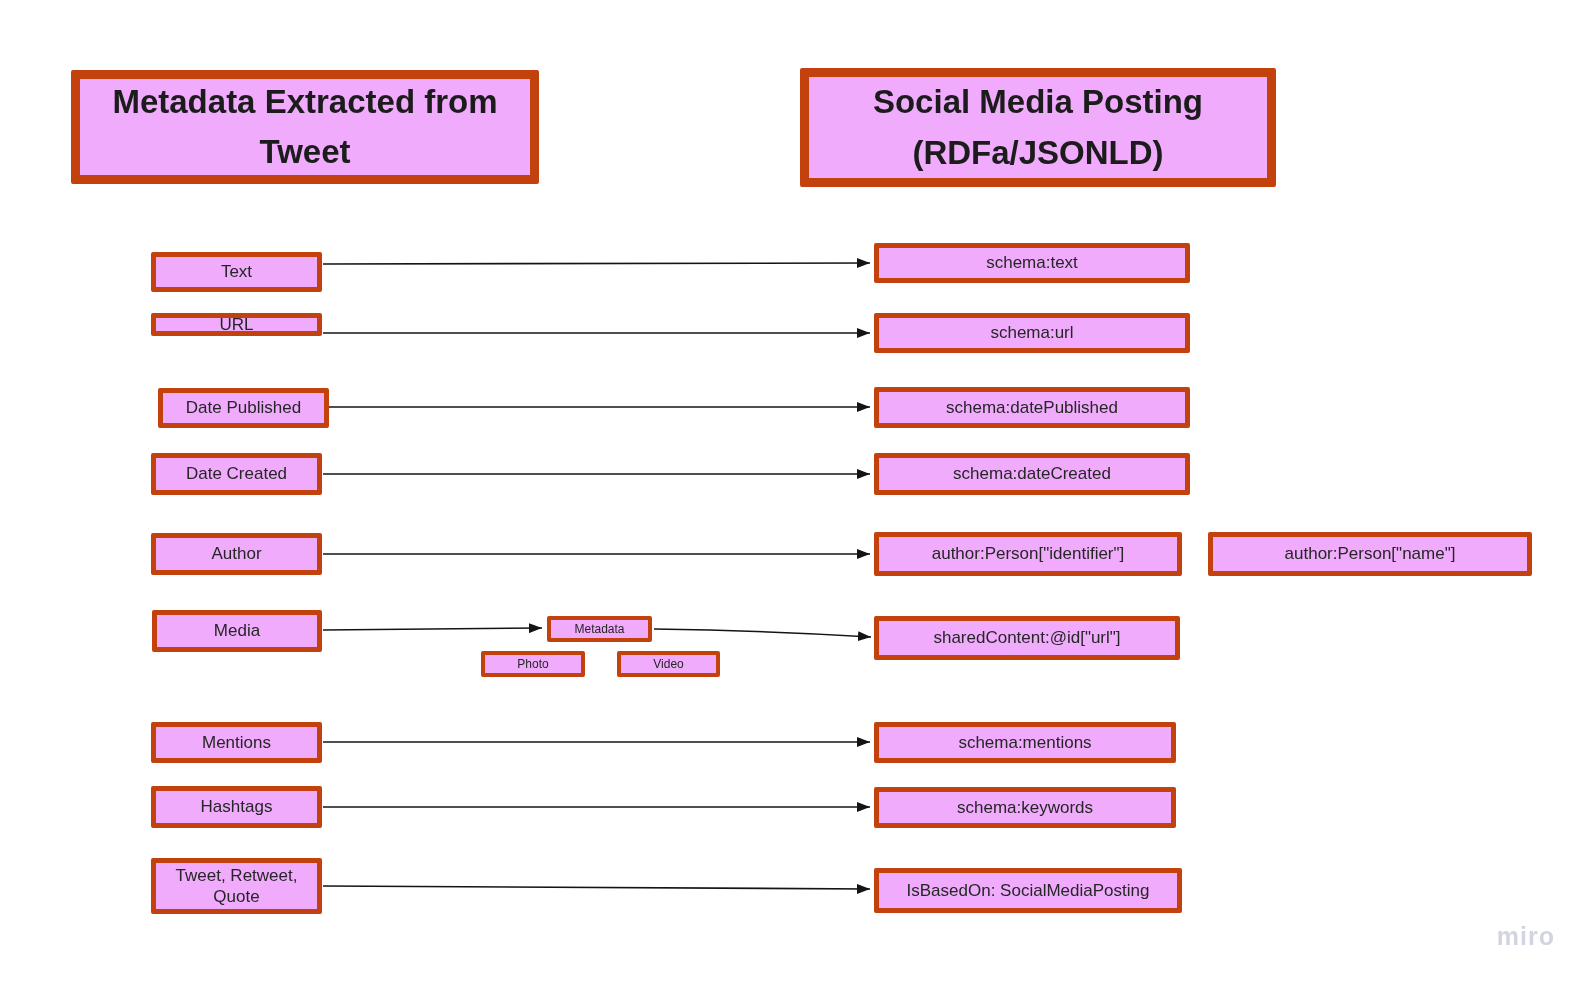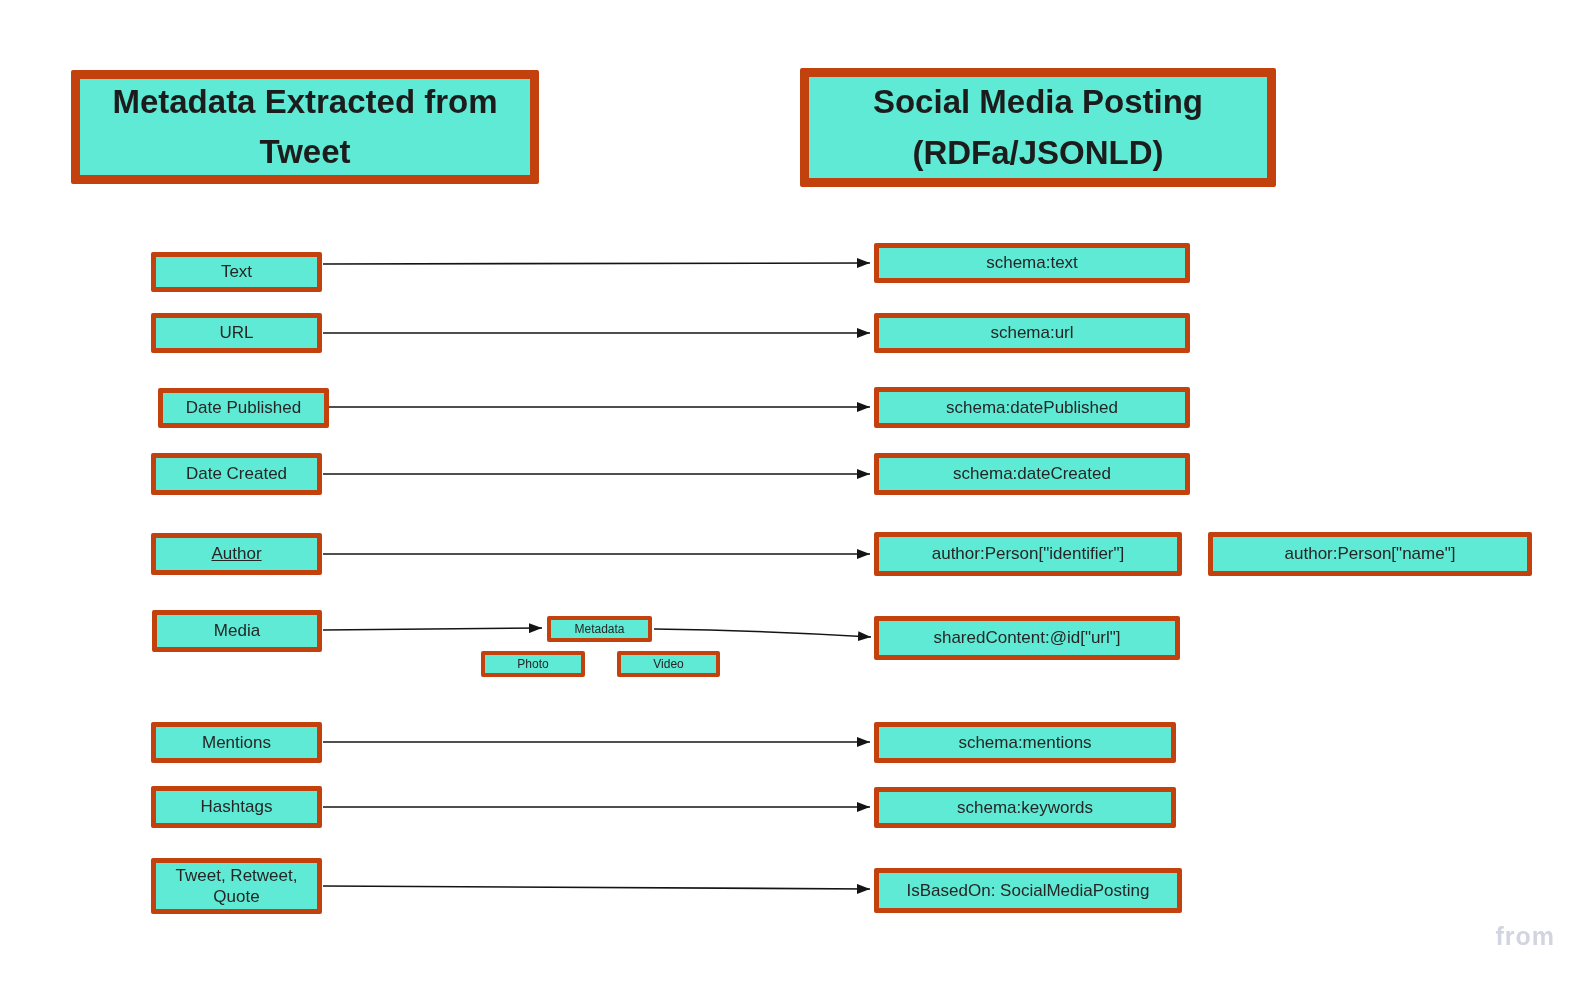--- a/index.html
+++ b/index.html
@@ -7,21 +7,21 @@
     position:relative;
     width:1591px;height:981px;
     background:#ffffff;
     font-family:"Liberation Sans", sans-serif;
     overflow:hidden;
   }
   .edges{position:absolute;left:0;top:0;width:1591px;height:981px;}
   .edge{stroke:#141414;stroke-width:1.6;fill:none;}
   .node{
     position:absolute;box-sizing:border-box;
-    background:#5eead4;
+    background:#f0abfc;
     border:5px solid #c2410c;
     border-radius:2px;
     display:flex;align-items:center;justify-content:center;
     text-align:center;
     color:#262626;font-size:17px;line-height:1.25;
     padding:2px 6px;
   }
   .node.header{
     border-width:9px;
     font-weight:700;font-size:33px;line-height:1.52;color:#1c1c1c;
@@ -63,30 +63,30 @@
   <div class="node header" style="left:71px;top:70px;width:468px;height:114px;">
     <span>Metadata Extracted from Tweet</span>
   </div>
   <div class="node header" style="left:800px;top:68px;width:476px;height:119px;">
     <span>Social Media Posting (RDFa/JSONLD)</span>
   </div>
 
   <div class="node" style="left:151px;top:252px;width:171px;height:40px;">
     <span>Text</span>
   </div>
-  <div class="node" style="left:151px;top:313px;width:171px;height:40px;">
+  <div class="node" style="left:151px;top:313px;width:171px;height:23px;">
     <span>URL</span>
   </div>
   <div class="node" style="left:158px;top:388px;width:171px;height:40px;">
     <span>Date Published</span>
   </div>
   <div class="node" style="left:151px;top:453px;width:171px;height:42px;">
     <span>Date Created</span>
   </div>
-  <div class="node" style="left:151px;top:533px;width:171px;height:42px;text-decoration:underline;">
+  <div class="node" style="left:151px;top:533px;width:171px;height:42px;">
     <span>Author</span>
   </div>
   <div class="node" style="left:152px;top:610px;width:170px;height:42px;">
     <span>Media</span>
   </div>
   <div class="node" style="left:151px;top:722px;width:171px;height:41px;">
     <span>Mentions</span>
   </div>
   <div class="node" style="left:151px;top:786px;width:171px;height:42px;">
     <span>Hashtags</span>
@@ -129,14 +129,14 @@
   <div class="node" style="left:874px;top:722px;width:302px;height:41px;">
     <span>schema:mentions</span>
   </div>
   <div class="node" style="left:874px;top:787px;width:302px;height:41px;">
     <span>schema:keywords</span>
   </div>
   <div class="node" style="left:874px;top:868px;width:308px;height:45px;">
     <span>IsBasedOn: SocialMediaPosting</span>
   </div>
 
-  <div class="watermark">from</div>
+  <div class="watermark">miro</div>
 </div>
 
 </body></html>

